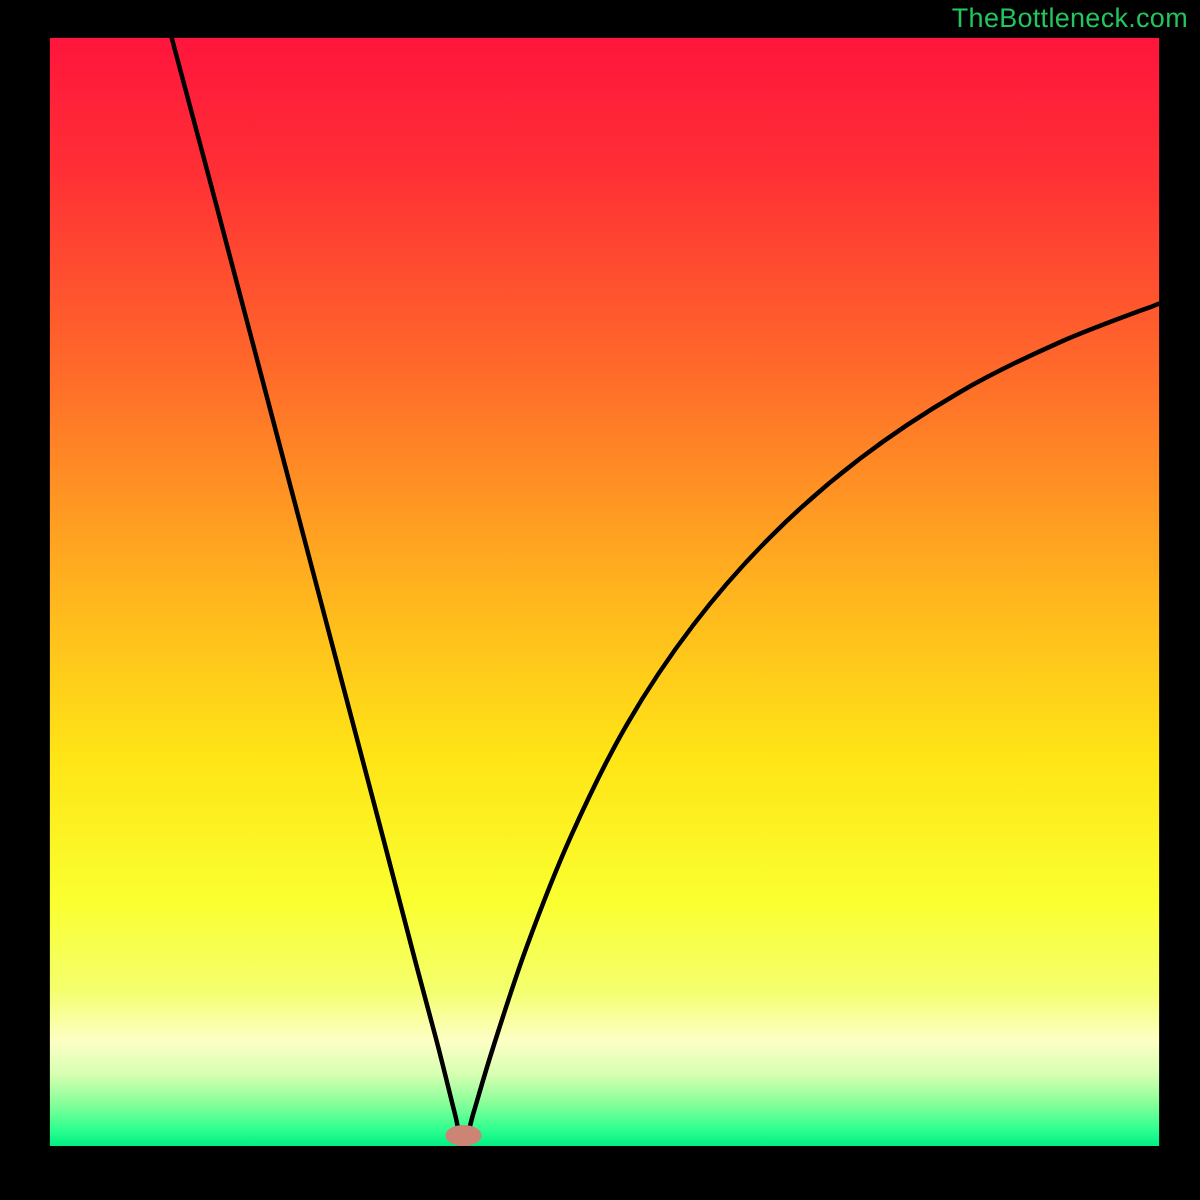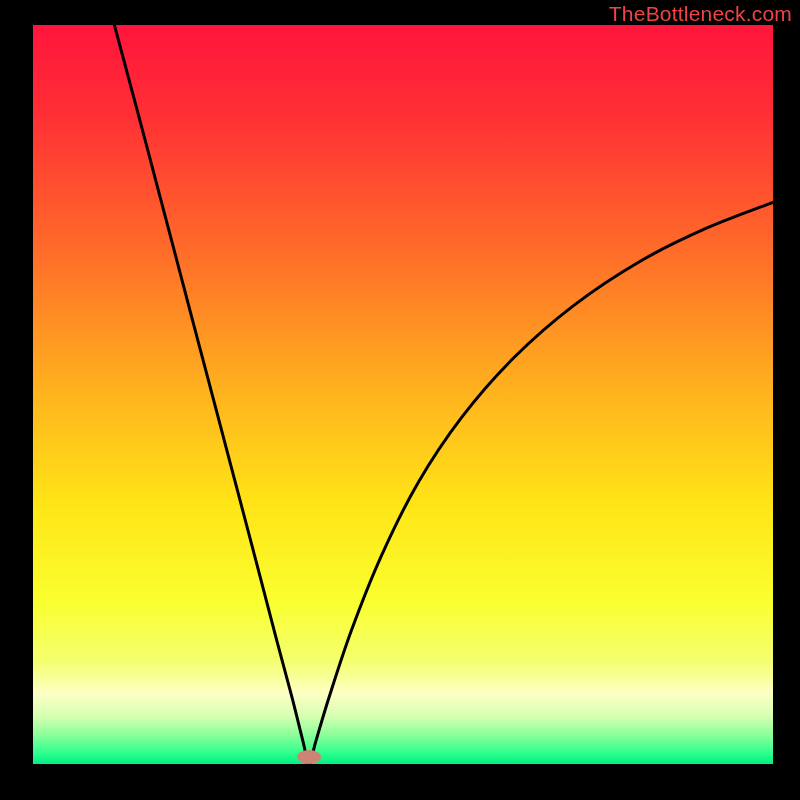--- a/index.html
+++ b/index.html
@@ -16,22 +16,22 @@
     left: 0;
     top: 0;
     width: 800px;
     height: 800px;
     background: #000;
   }
   .watermark {
     position: absolute;
     top: 2px;
     right: 8px;
-    color: #ef4444;
-    font-size: 21px;
+    color: #22c55e;
+    font-size: 18px;
     font-weight: 400;
     letter-spacing: 0.2px;
     z-index: 30;
   }
   .plot {
     position: absolute;
     left: 33px;
     top: 25px;
     width: 740px;
     height: 739px;

